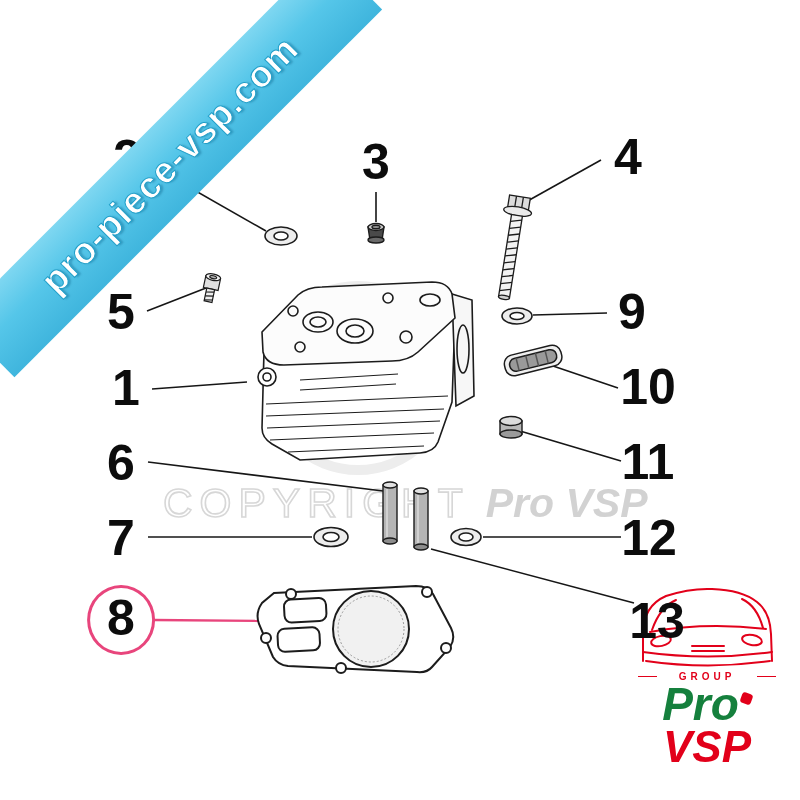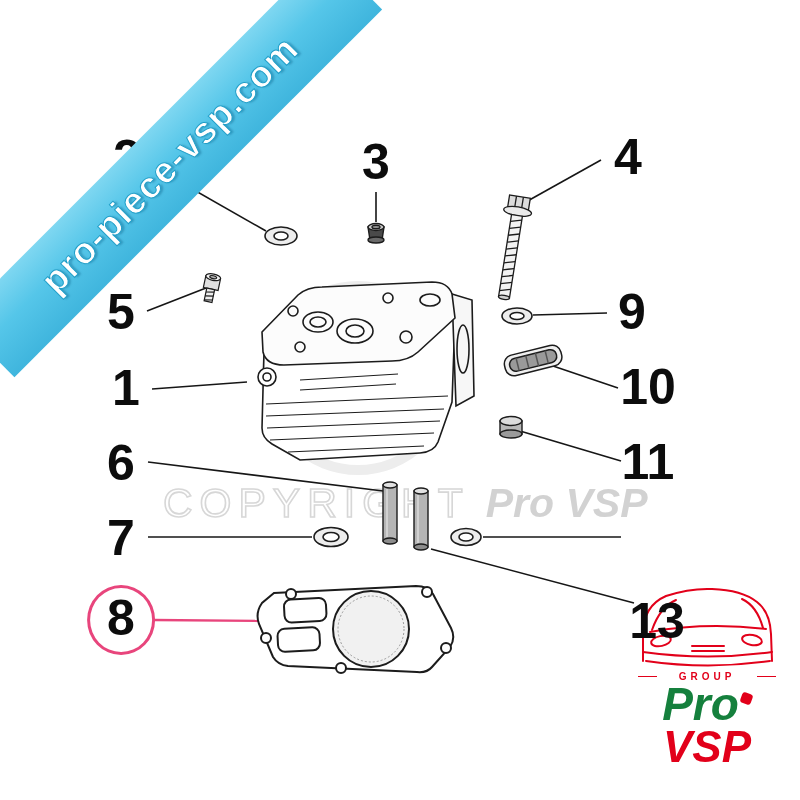--- a/index.html
+++ b/index.html
@@ -242,20 +242,21 @@
   <div class="callout" style="left:127px;top:158px">2</div>
   <div class="callout" style="left:376px;top:162px">3</div>
   <div class="callout" style="left:628px;top:157px">4</div>
   <div class="callout" style="left:121px;top:312px">5</div>
   <div class="callout" style="left:121px;top:463px">6</div>
   <div class="callout" style="left:121px;top:538px">7</div>
   <div class="callout highlight" style="left:121px;top:620px">8</div>
   <div class="callout" style="left:632px;top:312px">9</div>
   <div class="callout" style="left:648px;top:387px">10</div>
   <div class="callout" style="left:648px;top:462px">11</div>
+  <div class="callout" style="left:649px;top:538px">12</div>
   <div class="callout" style="left:657px;top:621px">13</div>
 
   <div class="ribbon">
     <span>pro-piece-vsp.com</span>
   </div>
 
   <div class="logo-group">
     <span class="gline"></span>
       <span>GROUP</span>
       <span class="gline"></span>

